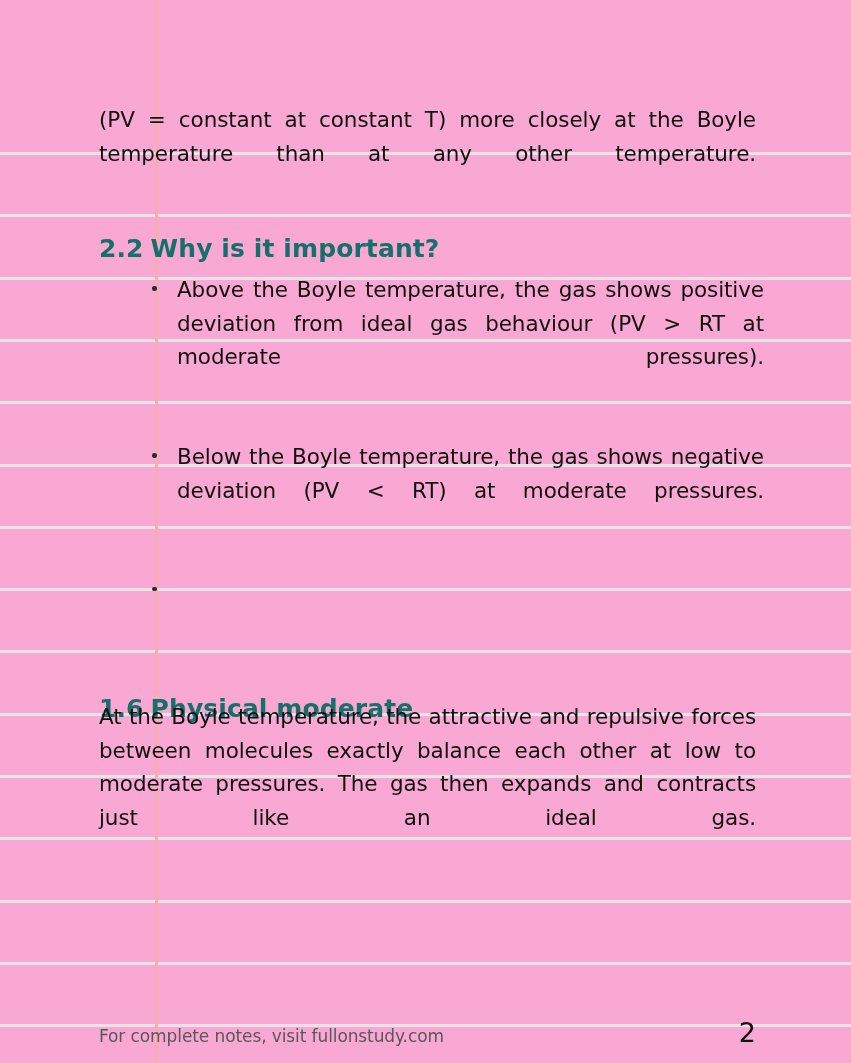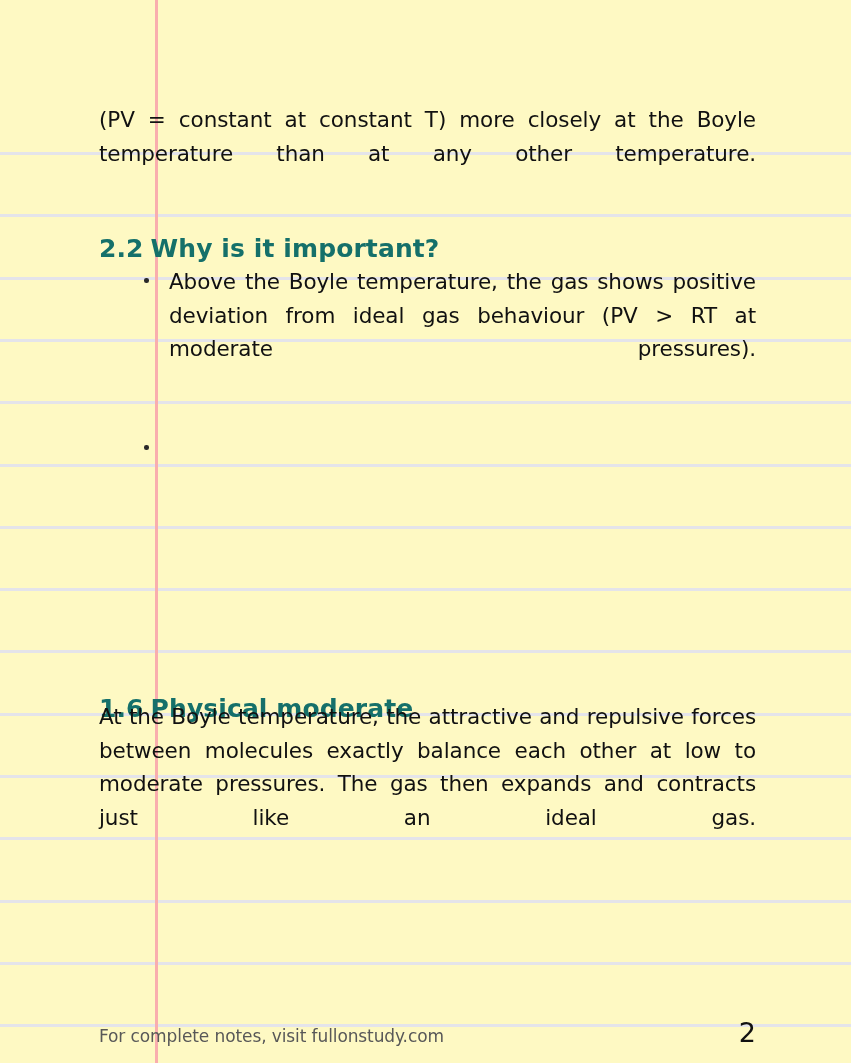--- a/index.html
+++ b/index.html
@@ -6,21 +6,21 @@
   html, body {
     margin: 0;
     padding: 0;
     background: #ffffff;
   }
 
   .page {
     position: relative;
     width: 851px;
     height: 1063px;
-    background: #fef9c3;
+    background: #f9a8d4;
     overflow: hidden;
     font-family: "DejaVu Sans", sans-serif;
   }
 
   
   .rules {
     position: absolute;
     inset: 0;
     pointer-events: none;
     z-index: 0;
@@ -85,21 +85,21 @@
   .heading-22 { top: 213px; }
   .heading-23 { top: 673px; }
 
   
   .bullets {
     position: absolute;
     top: 265px;
     left: 0;
     width: 657px;
     list-style: none;
-    margin: 0;
+    margin: 8px;
     padding: 0;
   }
   .bullet-item {
     position: relative;
     padding-left: 70px;
     margin-bottom: 33px;
   }
   .bullet-item:last-child { margin-bottom: 0; }
   .bullet-dot {
     position: absolute;
@@ -193,20 +193,24 @@
       <span class="num">2.2</span><span>Why is it important?</span>
     </h2>
 
     <ul class="bullets">
       <li class="bullet-item">
         <span class="bullet-dot"></span>
         <span class="bullet-text">Above the Boyle temperature, the gas shows positive deviation from ideal gas behaviour (PV &gt; RT at moderate pressures).</span>
       </li>
       <li class="bullet-item">
         <span class="bullet-dot"></span>
+        <span class="bullet-text">Below the Boyle temperature, the gas shows negative deviation (PV &lt; RT) at moderate pressures.</span>
+      </li>
+      <li class="bullet-item">
+        <span class="bullet-dot"></span>
       </li>
     </ul>
 
     <h2 class="heading heading-23">
       <span class="num">1.6</span><span>Physical moderate</span>
     </h2>
 
     <p class="body-text para-physical para-justified">At the Boyle temperature, the attractive and repulsive forces between molecules exactly balance each other at low to moderate pressures.  The gas then expands and contracts just like an ideal gas.</p>
 
   </div>

